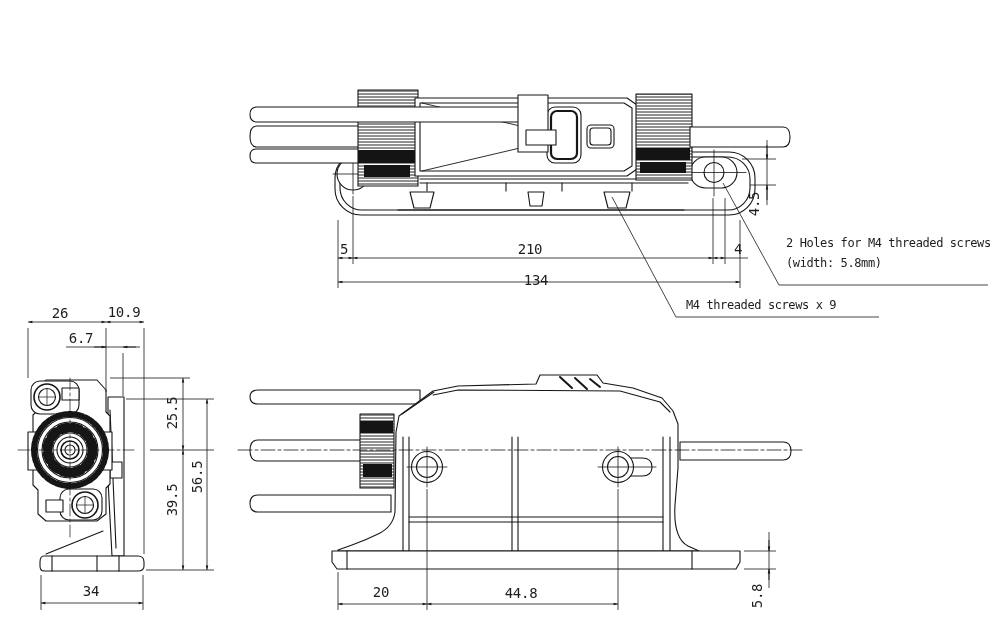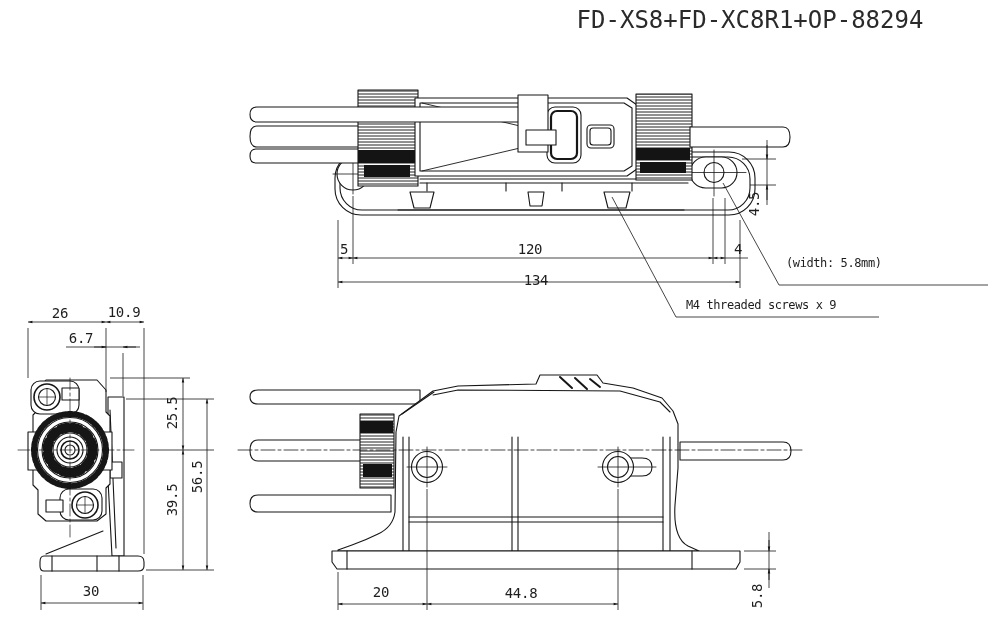--- a/index.html
+++ b/index.html
@@ -224,36 +224,36 @@
     <line x1="183" y1="378" x2="183" y2="450" marker-start="url(#arr)" marker-end="url(#arr)"></line>
     <line x1="183" y1="450" x2="183" y2="570" marker-start="url(#arr)" marker-end="url(#arr)"></line>
     <line x1="207" y1="399" x2="207" y2="570" marker-start="url(#arr)" marker-end="url(#arr)"></line>
 
     <line x1="41" y1="575" x2="41" y2="610"></line>
     <line x1="143" y1="575" x2="143" y2="610"></line>
     <line x1="41" y1="603" x2="143" y2="603" marker-start="url(#arr)" marker-end="url(#arr)"></line>
   </g>
 </svg>
 
-  <div class="lbl title" style="left:750px;top:20px">FD-XS8+FD-XC8R1+OP-88294</div>
 
   <div class="lbl" style="left:344px;top:249px">5</div>
-  <div class="lbl" style="left:530px;top:249px">120</div>
+  <div class="lbl" style="left:530px;top:249px">210</div>
   <div class="lbl" style="left:738px;top:249px">4</div>
   <div class="lbl" style="left:536px;top:280px">134</div>
   <div class="lbl rot" style="left:754px;top:204px">4.5</div>
 
+  <div class="lbl note" style="left:786px;top:236px">2 Holes for M4 threaded screws</div>
   <div class="lbl note" style="left:786px;top:256px">(width:  5.8mm)</div>
   <div class="lbl note" style="left:686px;top:298px">M4 threaded screws x 9</div>
 
   <div class="lbl" style="left:60px;top:313px">26</div>
   <div class="lbl" style="left:124px;top:312px">10.9</div>
   <div class="lbl" style="left:81px;top:338px">6.7</div>
   <div class="lbl rot" style="left:172px;top:413px">25.5</div>
   <div class="lbl rot" style="left:197px;top:477px">56.5</div>
   <div class="lbl rot" style="left:172px;top:500px">39.5</div>
-  <div class="lbl" style="left:91px;top:591px">30</div>
+  <div class="lbl" style="left:91px;top:591px">34</div>
 
   <div class="lbl" style="left:381px;top:592px">20</div>
   <div class="lbl" style="left:521px;top:593px">44.8</div>
   <div class="lbl rot" style="left:757px;top:596px">5.8</div>
 
 </div>
 
 </body></html>

